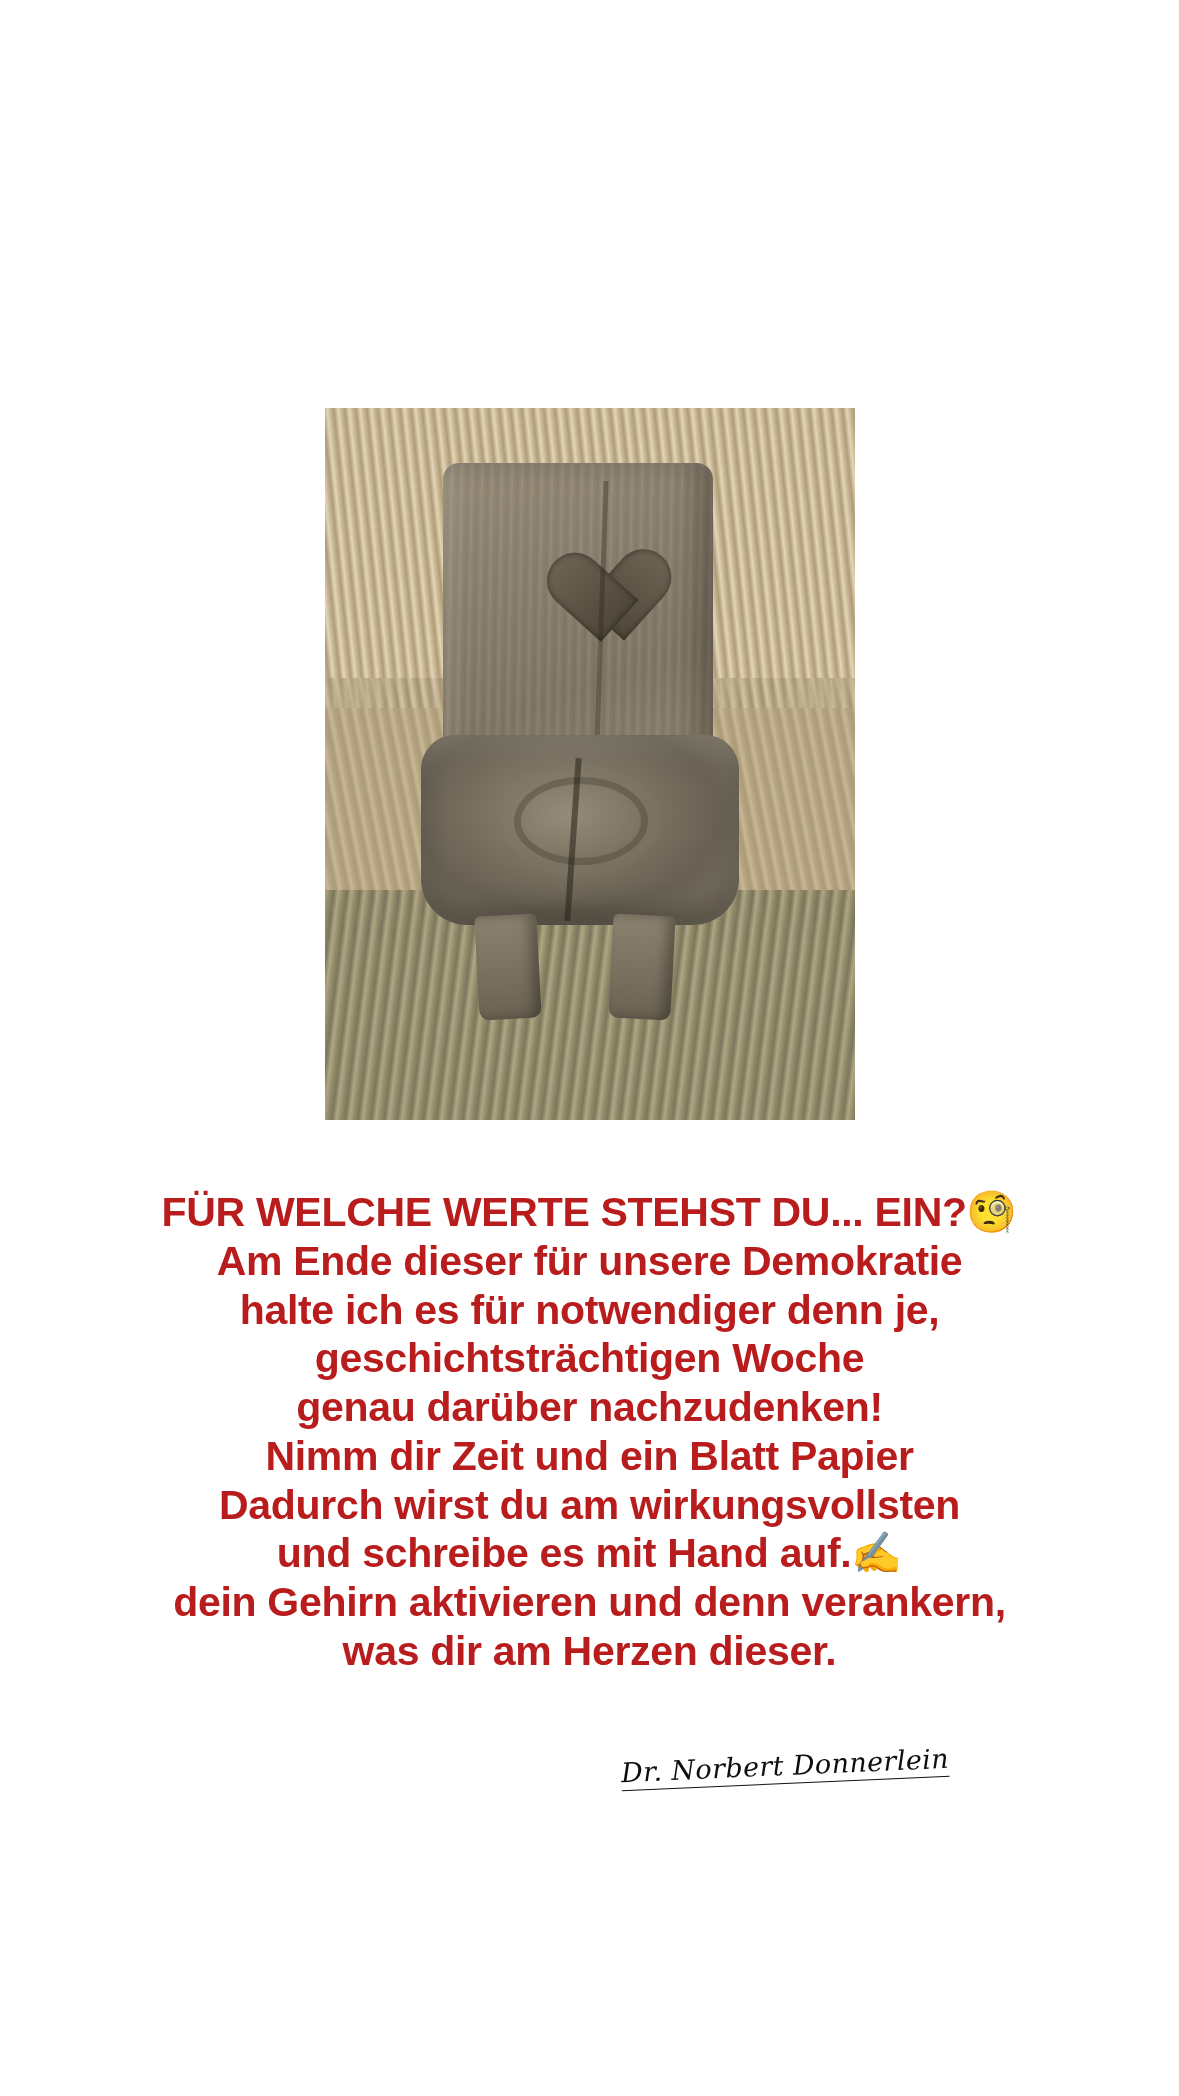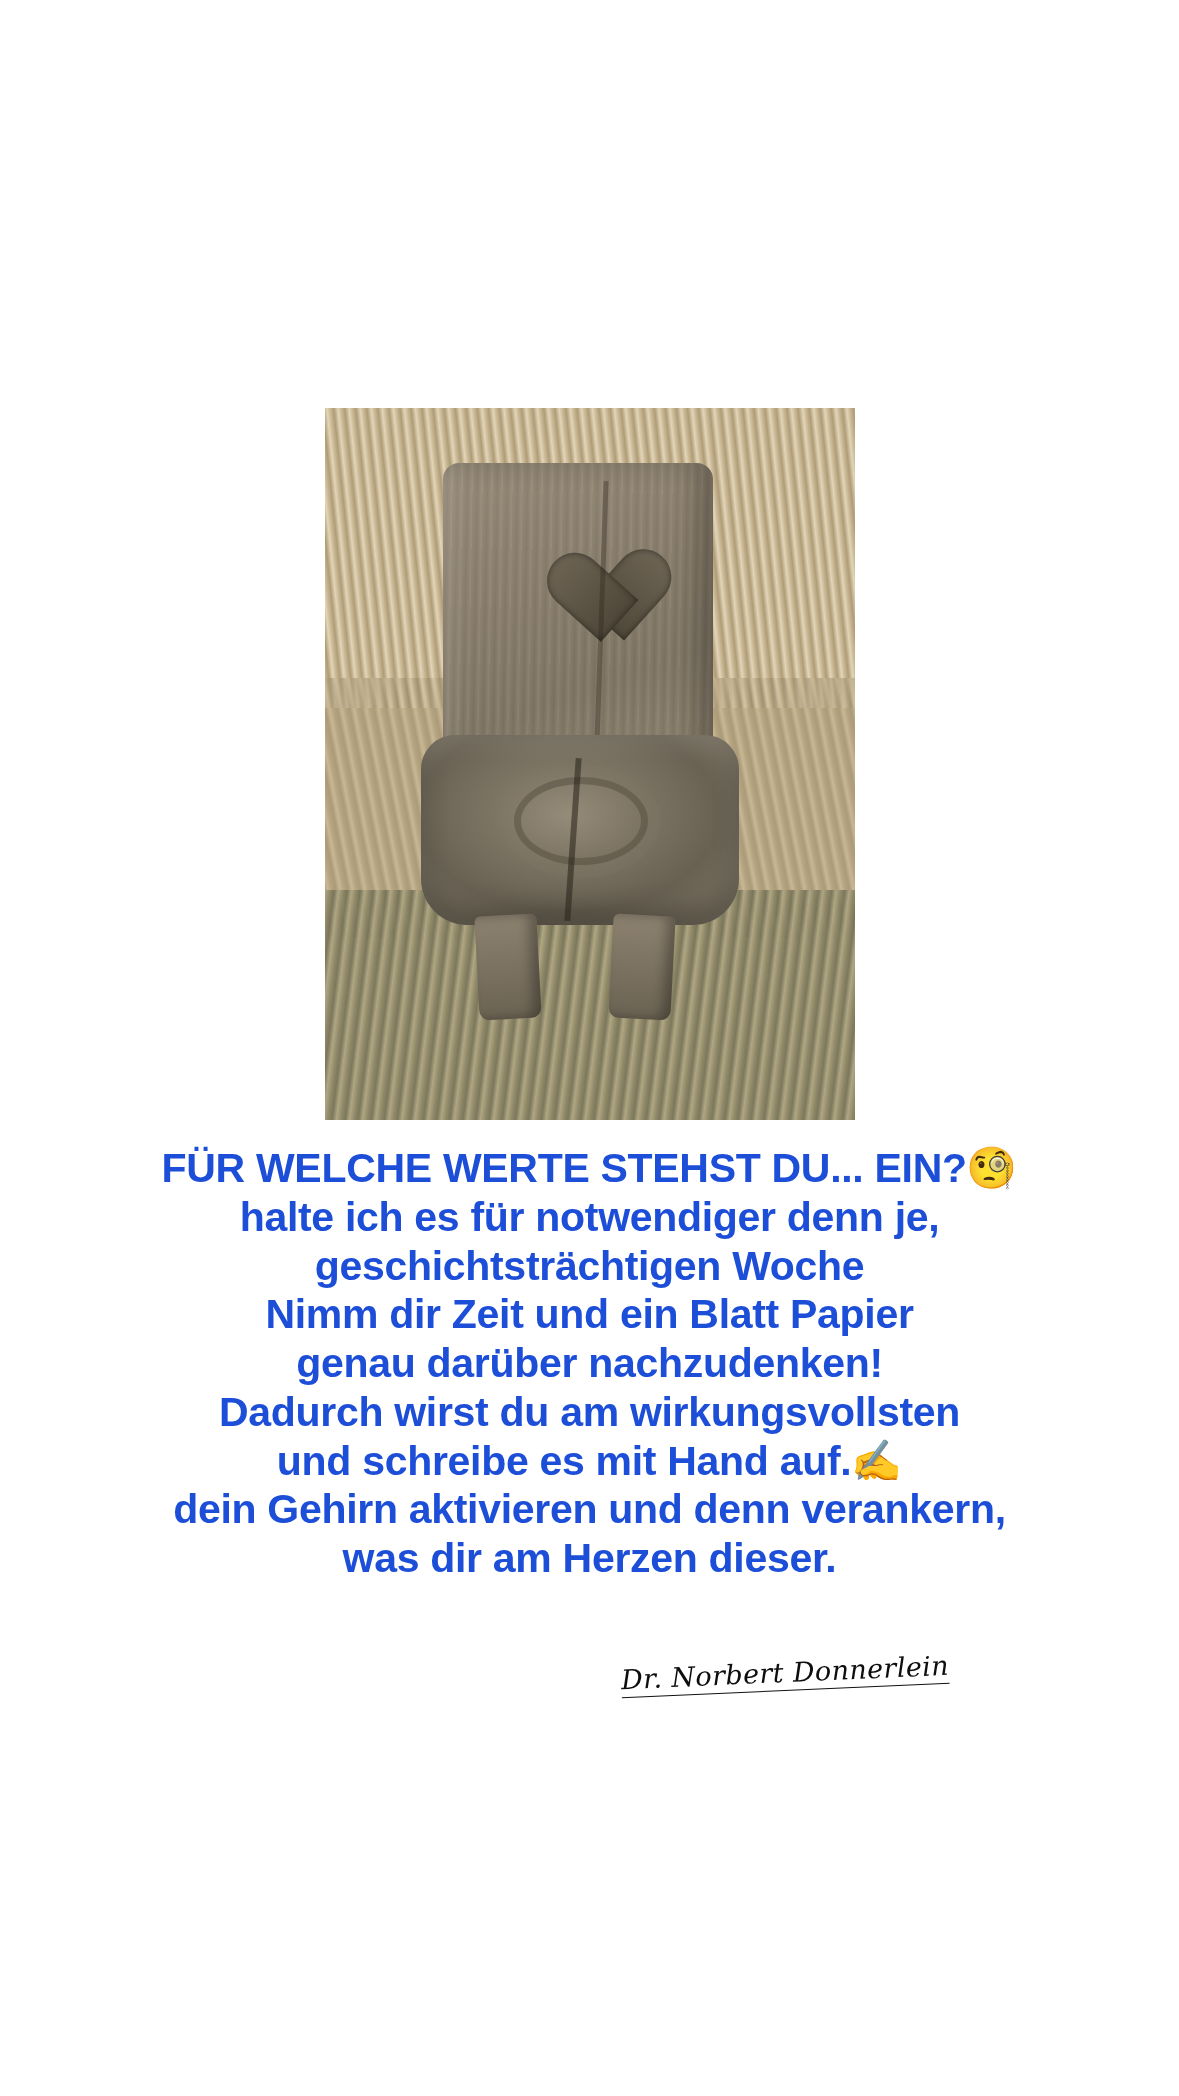--- a/index.html
+++ b/index.html
@@ -193,28 +193,28 @@
     height: 104px;
     background: linear-gradient(180deg, #8d8270 0%, #6a6252 100%);
     border-radius: 6px 6px 10px 10px;
     box-shadow: inset -8px 0 12px rgba(0,0,0,0.3);
   }
   .leg.l { left: 62px; transform: rotate(-3deg); }
   .leg.r { left: 196px; transform: rotate(3deg); }
 
   
   .caption {
-    margin-top: 24px;
+    margin-top: 68px;
     width: 1060px;
     text-align: center;
     font-size: 41px;
     line-height: 1.19;
     font-weight: 700;
     letter-spacing: -0.3px;
-    color: #1d4ed8;
+    color: #b91c1c;
   }
   .caption .line {
     display: block;
     white-space: nowrap;
   }
   .caption .line.first {
     font-weight: 600;
   }
 
   
@@ -256,24 +256,25 @@
         <div class="seat-ring"></div>
         <div class="seat-crack"></div>
       </div>
       <div class="leg l"></div>
       <div class="leg r"></div>
     </div>
   </div>
 
   <div class="caption">
     <span class="line first">FÜR WELCHE WERTE STEHST DU... EIN?🧐</span>
+    <span class="line">Am Ende dieser für unsere Demokratie</span>
     <span class="line">halte ich es für notwendiger denn je,</span>
     <span class="line">geschichtsträchtigen Woche</span>
+    <span class="line">genau darüber nachzudenken!</span>
     <span class="line">Nimm dir Zeit und ein Blatt Papier</span>
-    <span class="line">genau darüber nachzudenken!</span>
     <span class="line">Dadurch wirst du am wirkungsvollsten</span>
     <span class="line">und schreibe es mit Hand auf.✍️</span>
     <span class="line">dein Gehirn aktivieren und denn verankern,</span>
     <span class="line">was dir am Herzen dieser.</span>
   </div>
 
   <div class="signature-area">
     <div class="signature">Dr. Norbert Donnerlein</div>
   </div>
 

